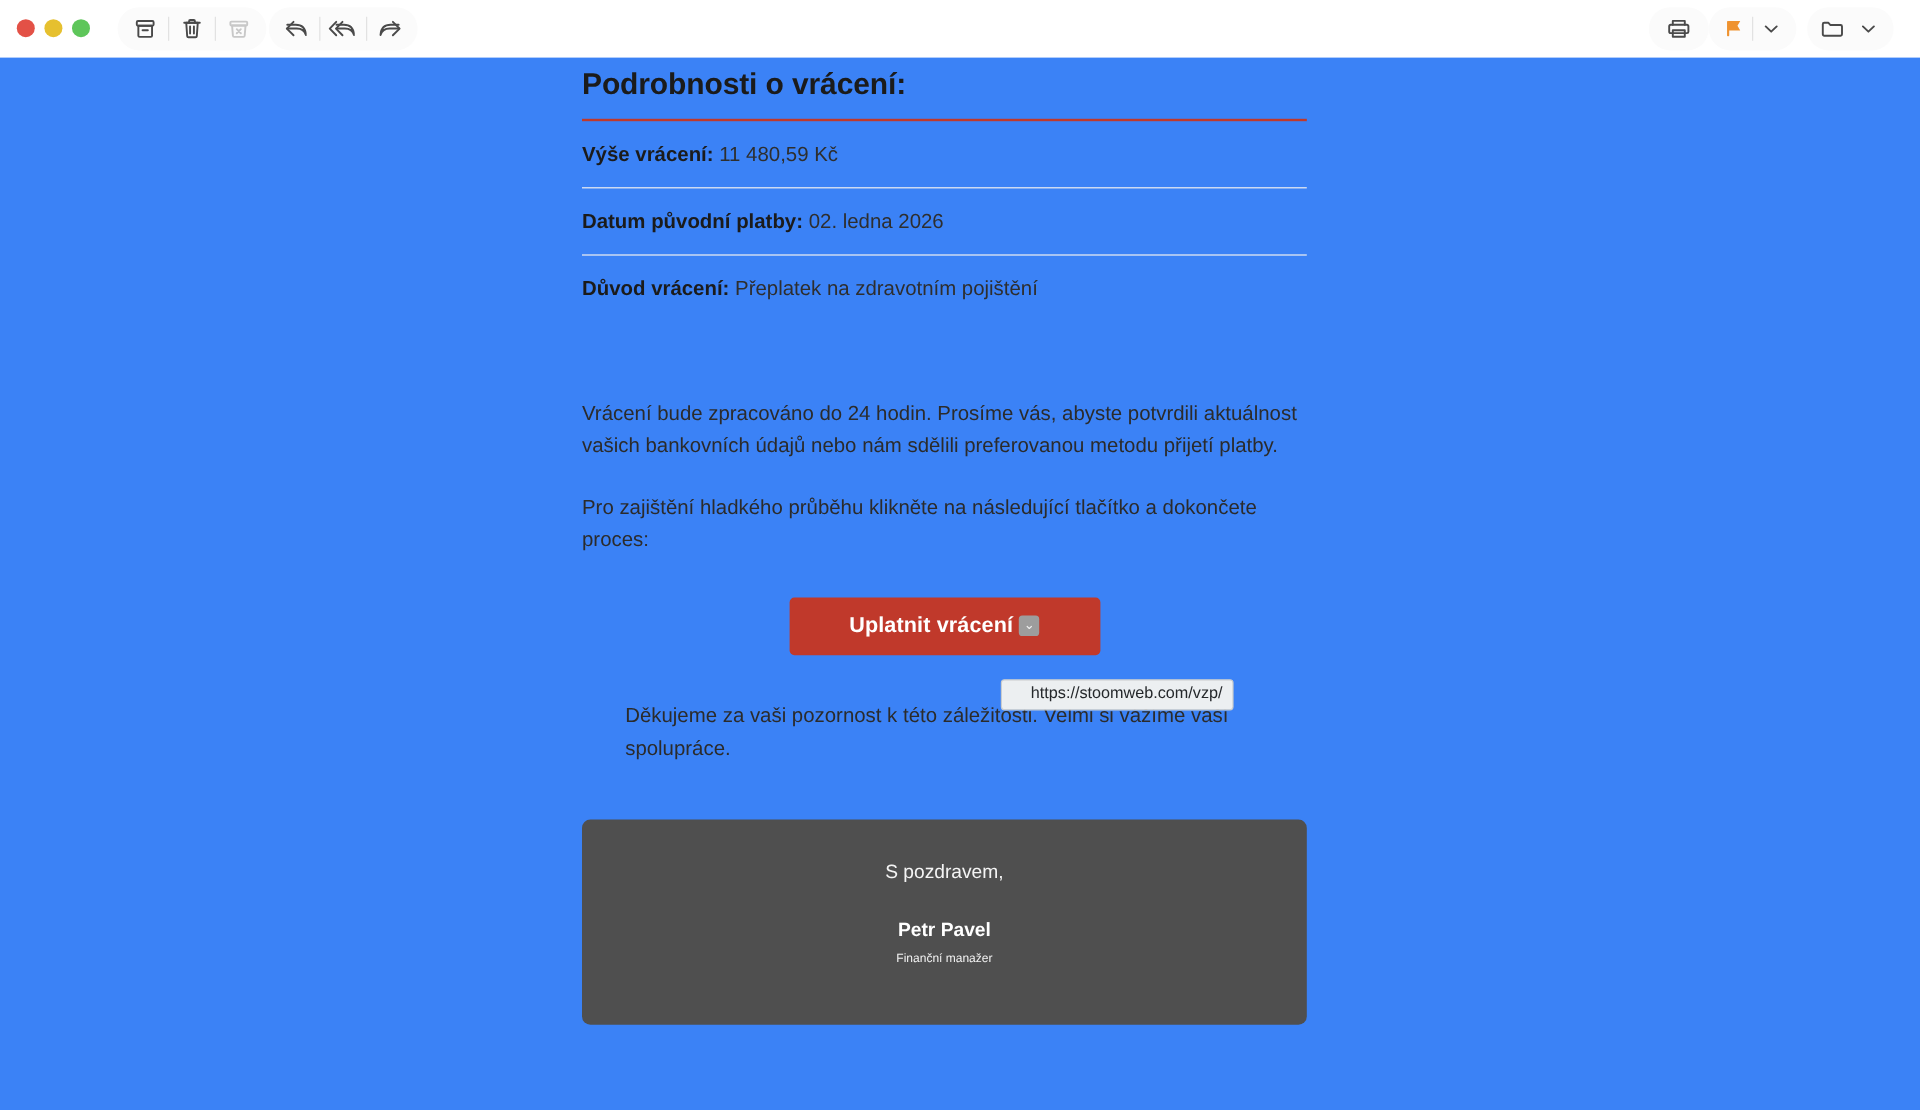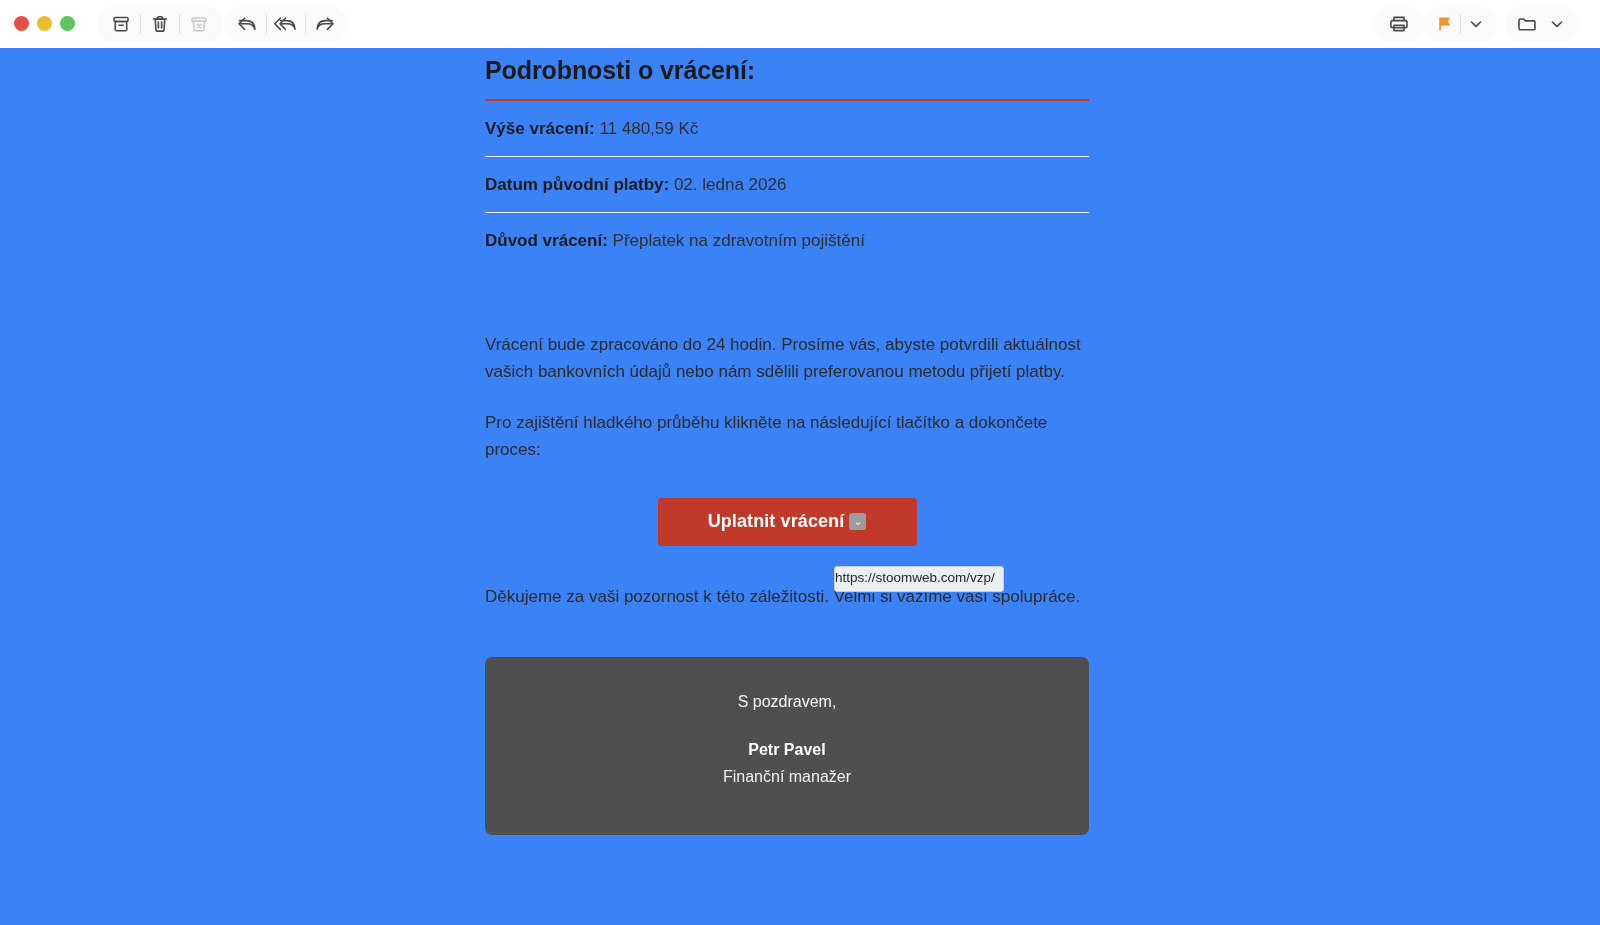--- a/index.html
+++ b/index.html
@@ -159,21 +159,21 @@
 
   .para {
     font-size: 17px;
     line-height: 1.58;
     color: #2b2b2b;
     margin: 0;
   }
   .para.p1 { margin-top: 64px; }
   .para.p2 { margin-top: 24px; }
   .para.p3 { margin-top: 0; }
-  .para.p4 { margin-top: 26px; }
+  .para.p4 { margin-top: 26px; margin-left: 36px; }
 
   .cta-wrap {
     margin-top: 34px;
     text-align: center;
     position: relative;
     height: 60px;
   }
   .cta-button {
     display: inline-flex;
     align-items: center;
@@ -207,21 +207,21 @@
   }
 
   .url-tooltip {
     position: absolute;
     left: 349px;
     top: 68px;
     background: #eceff1;
     border: 1px solid #c9ccce;
     color: #25282b;
     font-size: 13.5px;
-    padding: 3px 8px 4px 0;
+    padding: 3px 8px 4px 24px;
     border-radius: 3px;
     white-space: nowrap;
     z-index: 25;
     line-height: 1.25;
   }
 
   .after-cta { margin-top: 22px; }
 
   .signature {
     margin-top: 46px;
@@ -237,21 +237,21 @@
     color: #f4f4f4;
     margin: 0 0 30px 0;
   }
   .sig-name {
     font-size: 16px;
     font-weight: bold;
     margin: 0 0 9px 0;
     color: #ffffff;
   }
   .sig-role {
-    font-size: 16px;
+    font-size: 10px;
     margin: 0 0 9px 0;
     color: #f1f1f1;
   }
   .sig-company {
     font-size: 16px;
     margin: 0;
     color: #f1f1f1;
   }
 </style>
 </head>

